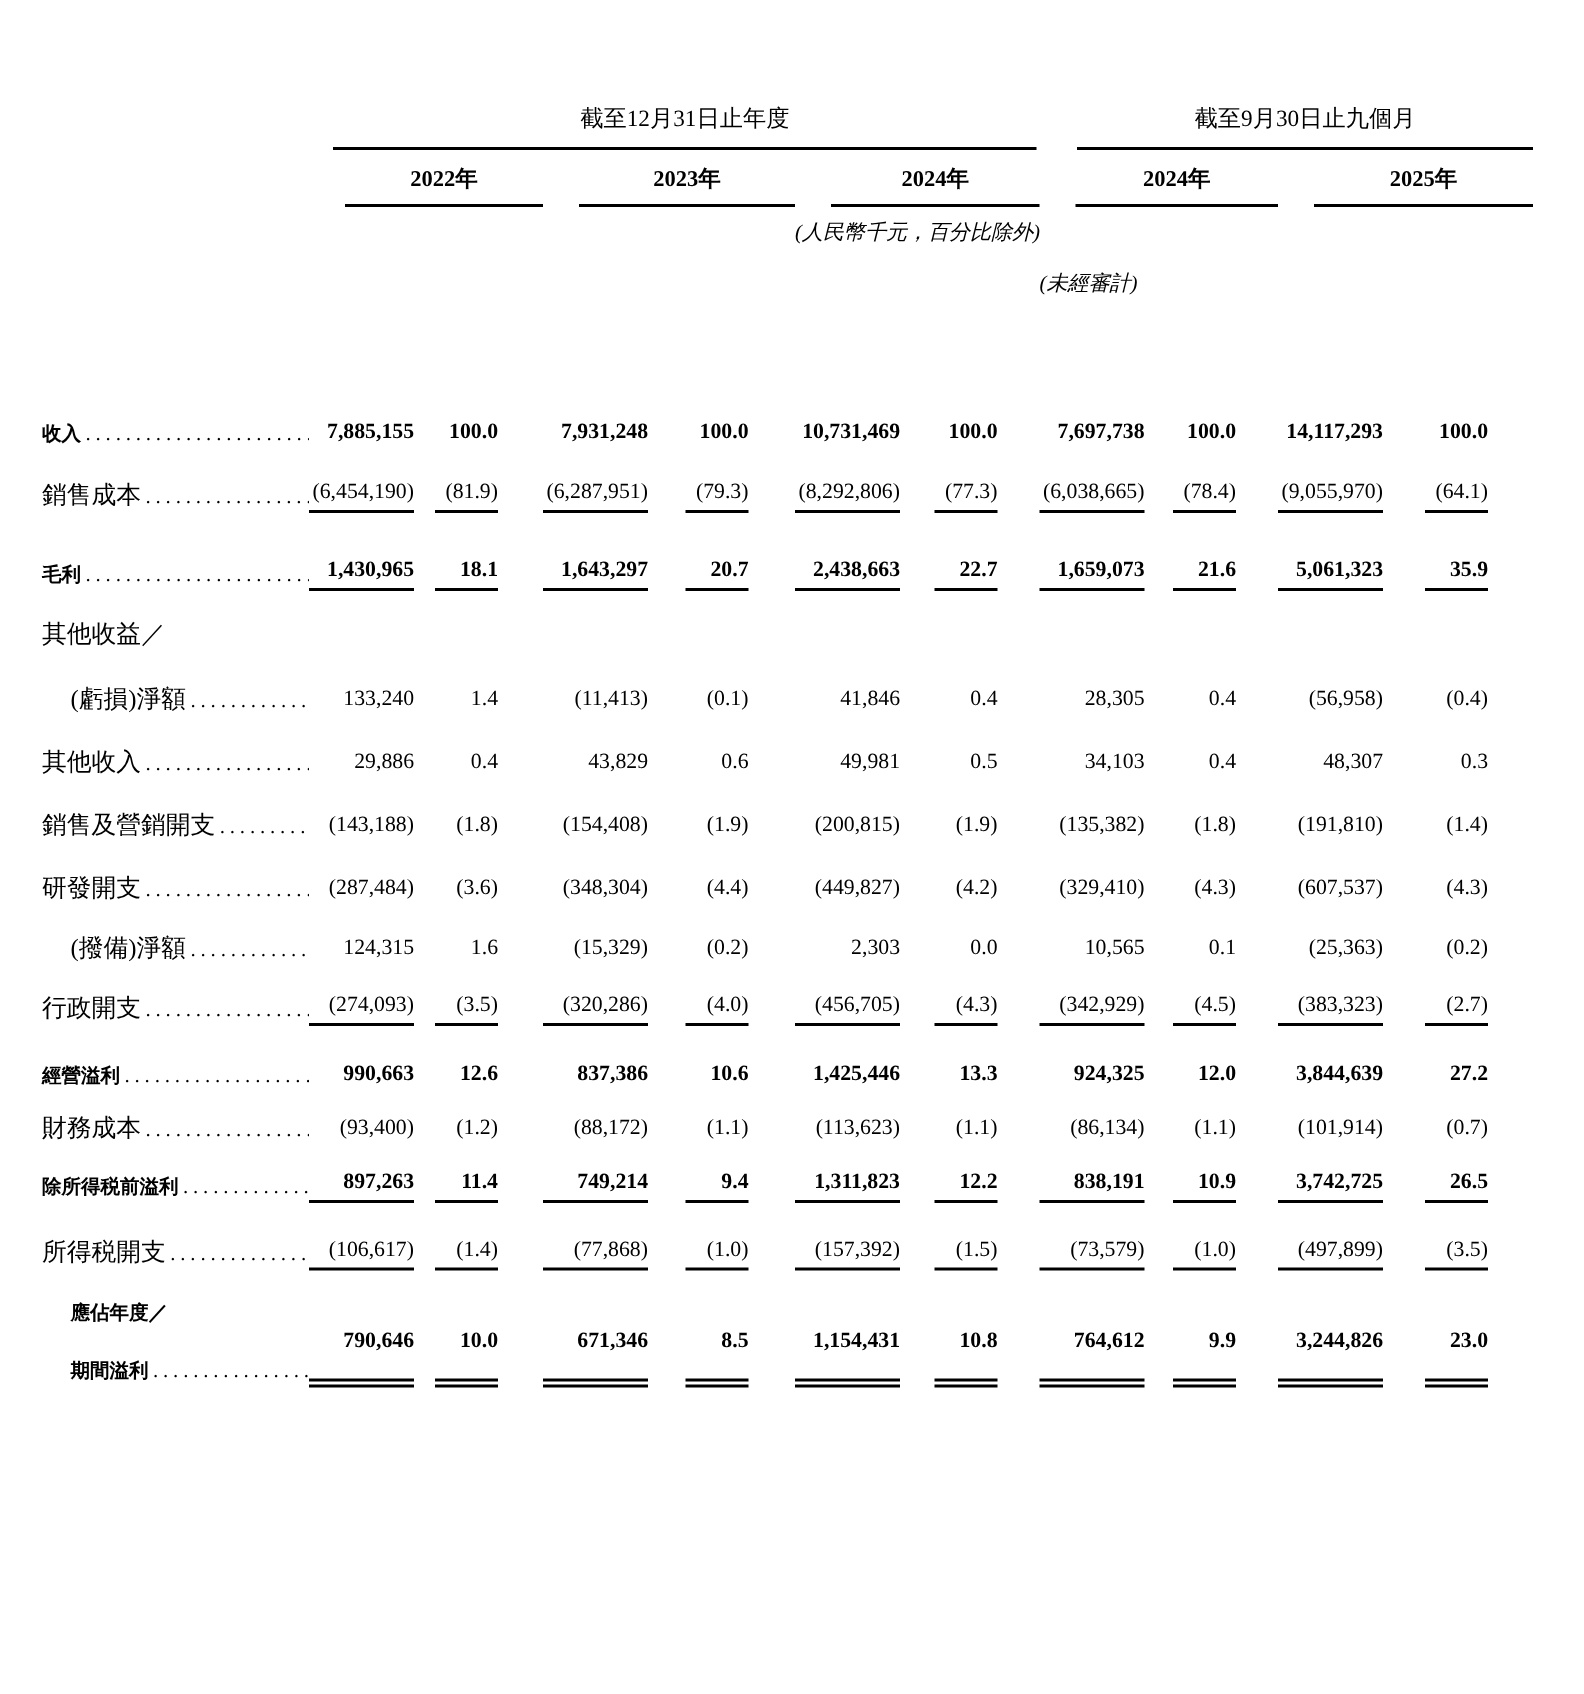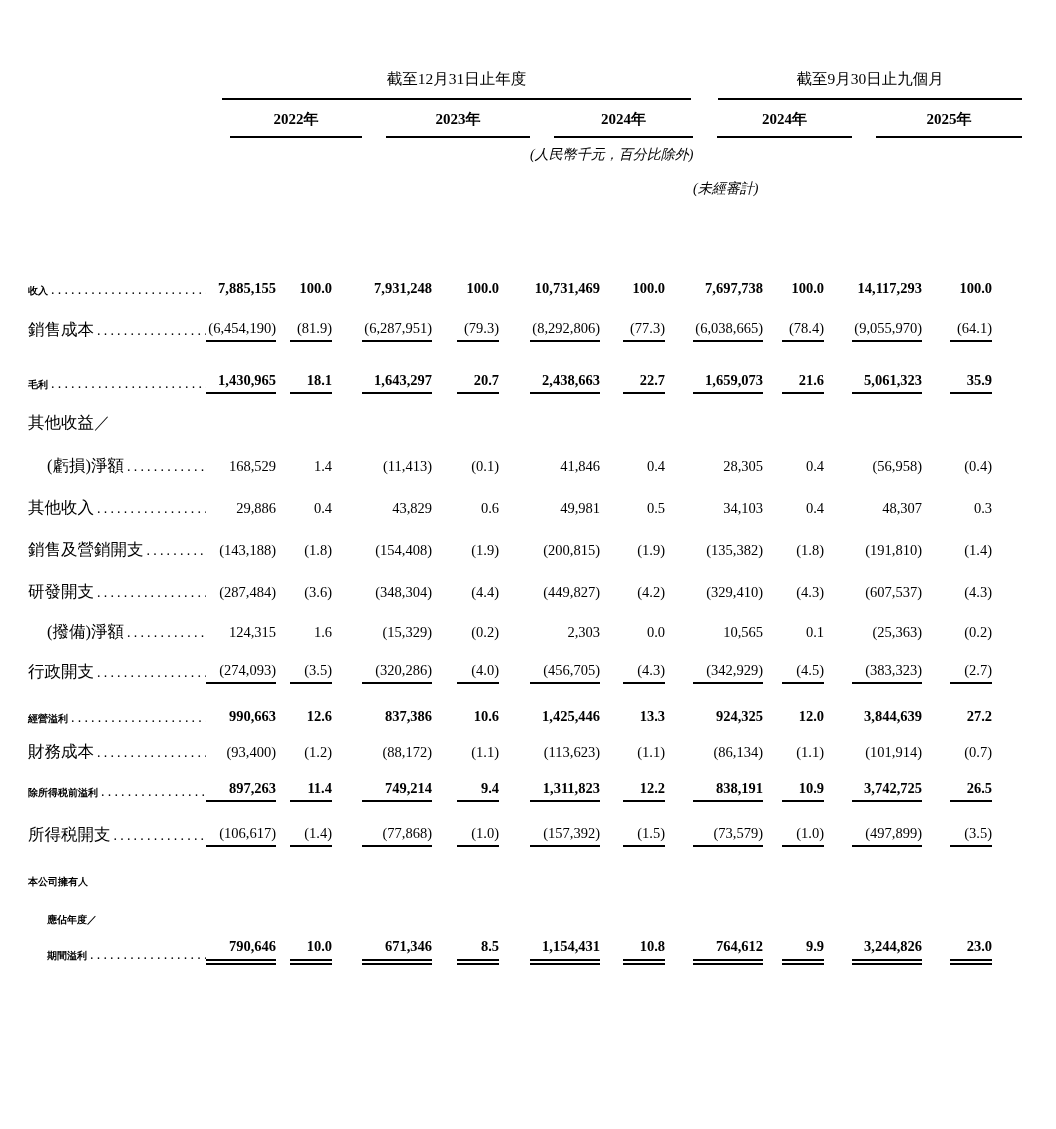--- a/index.html
+++ b/index.html
@@ -40,38 +40,38 @@
   .subhead.cur { padding-left:10px; }
   .subhead.pct { padding-left:16px; }
   .note { font-style:italic; font-size:14px; text-align:center; white-space:nowrap; padding-bottom:4px; }
 
   
   .lab { display:flex; align-items:baseline; font-size:16.5px; line-height:1.15; padding-bottom:2px; }
   .lab .txt { white-space:nowrap; }
   .lab .txt.b {
     font-weight:bold;
     font-family:"Liberation Sans","DejaVu Sans",sans-serif;
-    font-size:10px;
+    font-size:13px;
   }
   .lab .dots {
     flex:1 1 auto; overflow:hidden; white-space:nowrap;
     font-size:14px; letter-spacing:3.2px; padding-left:3px;
   }
   .ind1 { padding-left:19px; }
 
   td.num { text-align:right; }
   .val {
     display:inline-block; white-space:nowrap; text-align:right;
     font-size:14.5px; padding-bottom:3px; line-height:1.2;
   }
   .val.rmb { min-width:70px; }
   .val.pct { min-width:42px; }
   .val.b { font-weight:bold; }
   .val.u1 { border-bottom:2px solid #000; }
-  .val.u2 { border-bottom:6px double #000; padding-bottom:4px;font-family:Liberation Serif, serif; }
+  .val.u2 { border-bottom:6px double #000; padding-bottom:16px;font-family:Liberation Serif, serif; }
 </style>
 </head>
 <body>
 
 <div class="page">
 
   <table class="fin" id="tbl">
       <colgroup>
         <col style="width: 178px;">
         <col style="width: 84px;">
@@ -213,21 +213,21 @@
           <td class="num"></td>
           <td class="num"></td>
         </tr>
         <tr style="height: 43px;">
           <td>
             <div class="lab ind1">
               <span class="txt">(虧損)淨額</span>
               <span class="dots">............................................................</span>
             </div>
           </td>
-          <td class="num"><span class="val rmb">168,529</span></td>
+          <td class="num"><span class="val rmb">133,240</span></td>
           <td class="num"><span class="val pct">1.4</span></td>
           <td class="num"><span class="val rmb">(11,413)</span></td>
           <td class="num"><span class="val pct">(0.1)</span></td>
           <td class="num"><span class="val rmb">41,846</span></td>
           <td class="num"><span class="val pct">0.4</span></td>
           <td class="num"><span class="val rmb">28,305</span></td>
           <td class="num"><span class="val pct">0.4</span></td>
           <td class="num"><span class="val rmb">(56,958)</span></td>
           <td class="num"><span class="val pct">(0.4)</span></td>
         </tr>
@@ -386,37 +386,20 @@
           <td class="num"><span class="val pct u1">(1.4)</span></td>
           <td class="num"><span class="val rmb u1">(77,868)</span></td>
           <td class="num"><span class="val pct u1">(1.0)</span></td>
           <td class="num"><span class="val rmb u1">(157,392)</span></td>
           <td class="num"><span class="val pct u1">(1.5)</span></td>
           <td class="num"><span class="val rmb u1">(73,579)</span></td>
           <td class="num"><span class="val pct u1">(1.0)</span></td>
           <td class="num"><span class="val rmb u1">(497,899)</span></td>
           <td class="num"><span class="val pct u1">(3.5)</span></td>
         </tr>
-        <tr style="height: 42px;">
-          <td>
-            <div class="lab">
-              <span class="txt b">本公司擁有人</span>
-            </div>
-          </td>
-          <td class="num"></td>
-          <td class="num"></td>
-          <td class="num"></td>
-          <td class="num"></td>
-          <td class="num"></td>
-          <td class="num"></td>
-          <td class="num"></td>
-          <td class="num"></td>
-          <td class="num"></td>
-          <td class="num"></td>
-        </tr>
         <tr style="height: 38px;">
           <td>
             <div class="lab ind1">
               <span class="txt b">應佔年度／</span>
             </div>
           </td>
           <td class="num"></td>
           <td class="num"></td>
           <td class="num"></td>
           <td class="num"></td>

